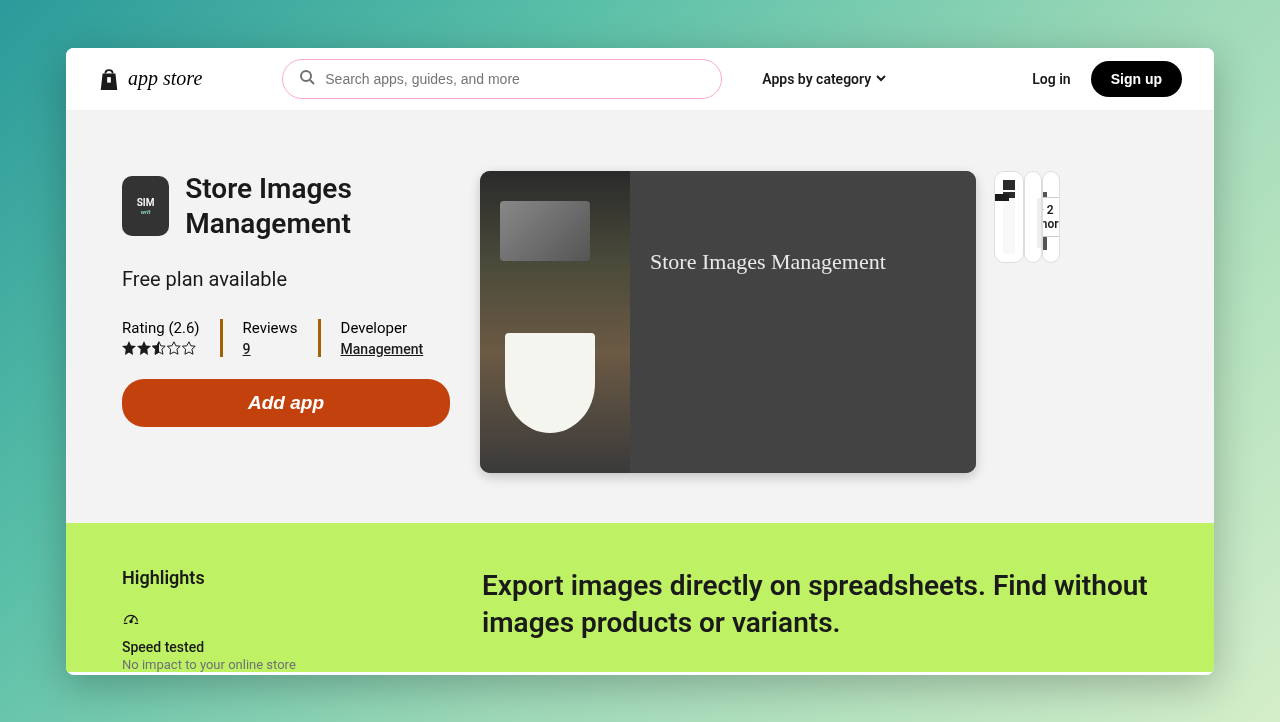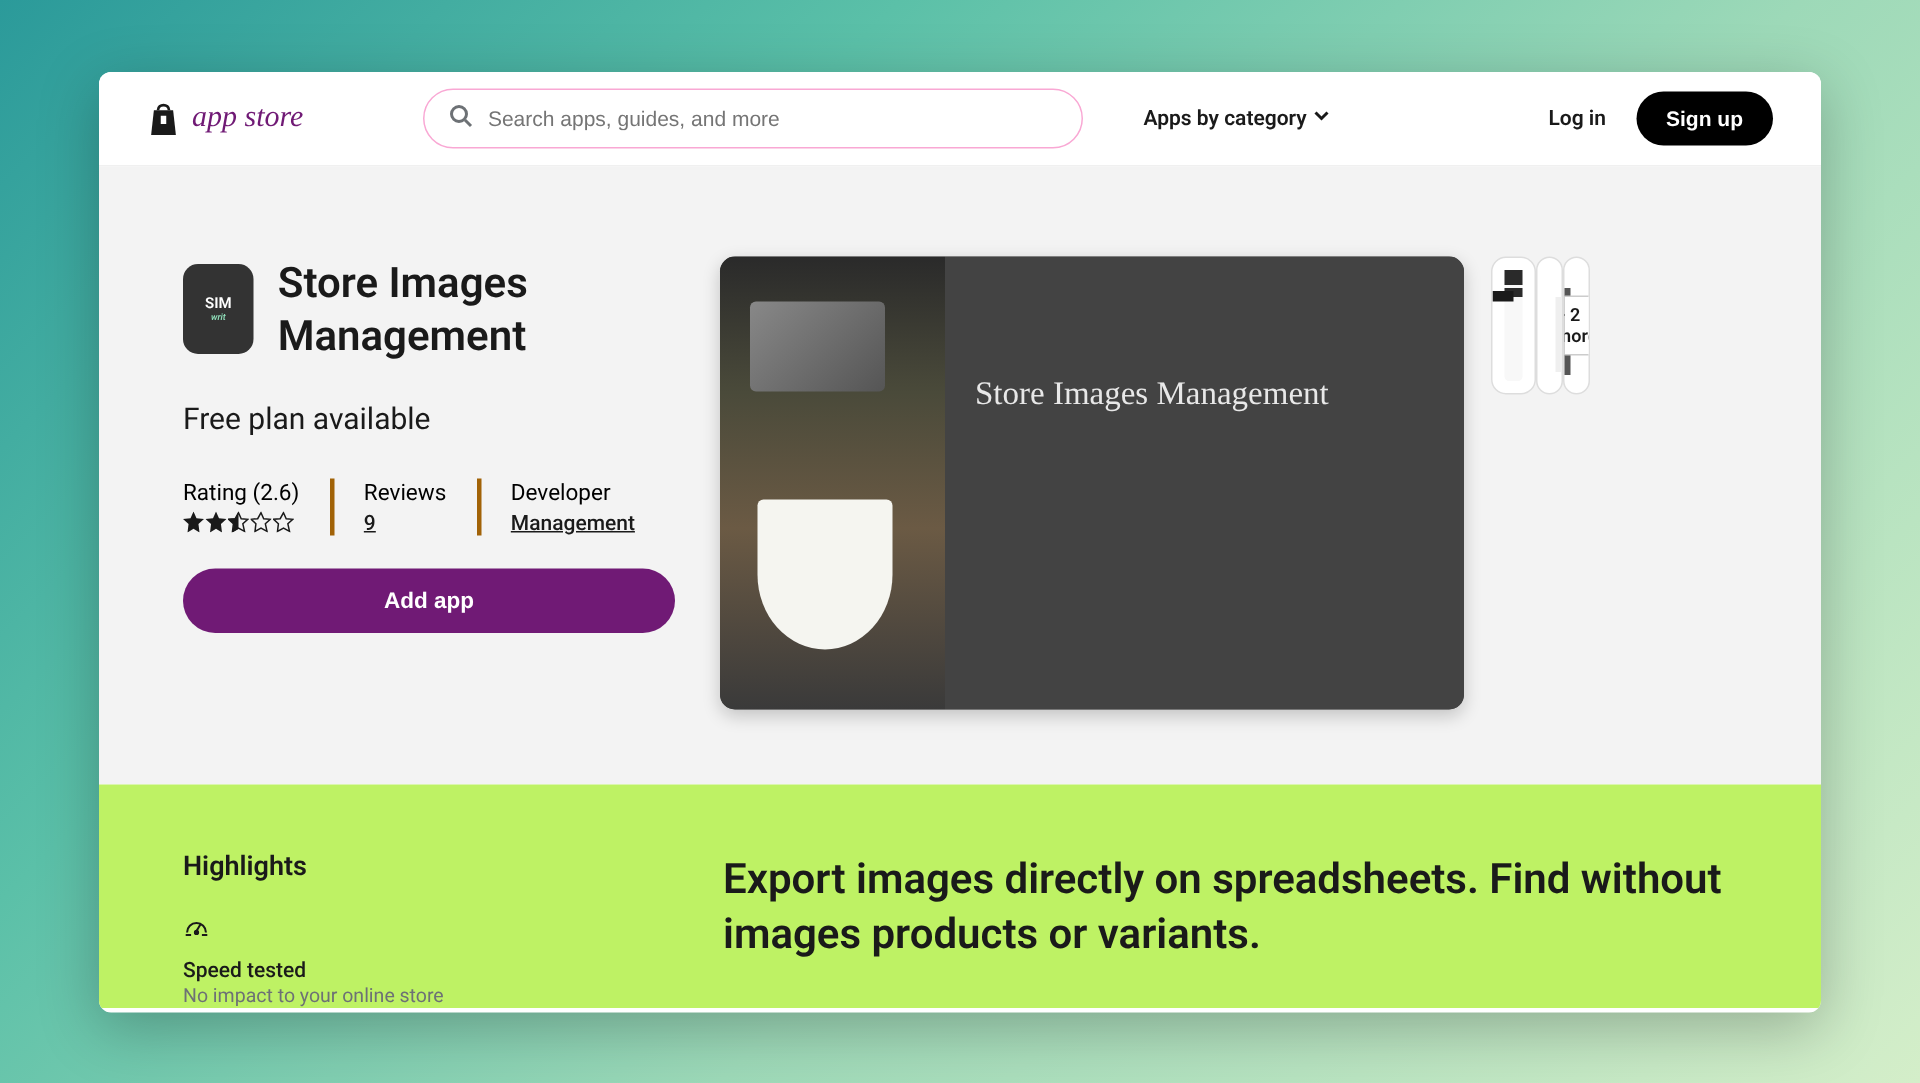--- a/index.html
+++ b/index.html
@@ -29,21 +29,21 @@
   padding: 0 32px;
   gap: 20px;
   border-bottom: 1px solid #f0f0f0;
 }
 .logo-group { display: flex; align-items: center; gap: 8px; }
 .shopify-bag {
   width: 22px; height: 26px;
   position: relative;
 }
 .shopify-bag svg { width: 100%; height: 100%; }
-.logo-text { font-family: Georgia, serif; font-style: italic; font-size: 20px; color: #701a75; }
+.logo-text { font-family: Georgia, serif; font-style: italic; font-size: 20px; color: #000000; }
 .search-bar {
   flex: 0 0 440px;
   height: 40px;
   border: 1px solid #f9a8d4;
   border-radius: 20px;
   display: flex;
   align-items: center;
   padding: 0 16px;
   gap: 10px;
   margin-left: 60px;
@@ -106,28 +106,29 @@
 .meta-label { font-size: 15px; color: #000000; }
 .meta-value {
   font-size: 14px; font-weight: 500; color: #1a1a1a;
   margin-top: 4px; text-decoration: underline;
   cursor: pointer;
 }
 .stars { display: flex; gap: 1px; margin-top: 4px; }
 .star { width: 14px; height: 14px; }
 .add-app-btn {
   width: 328px;
-  background: #701a75; color: #fff;
+  background: #c2410c; color: #fff;
   border: none;
   border-radius: 22px;
   padding: 13px 0;
-  font-size: 15px;
+  font-size: 19px;
   font-weight: 600;
   margin-top: 22px;
   cursor: pointer;
+  font-style: italic;
 }
 .hero-right { flex: 1; display: flex; gap: 18px; }
 .main-shot {
   flex: 0 0 496px;
   height: 302px;
   border-radius: 10px;
   overflow: hidden;
   background: #444;
   display: flex;
   box-shadow: 0 4px 12px rgba(0,0,0,0.2);

